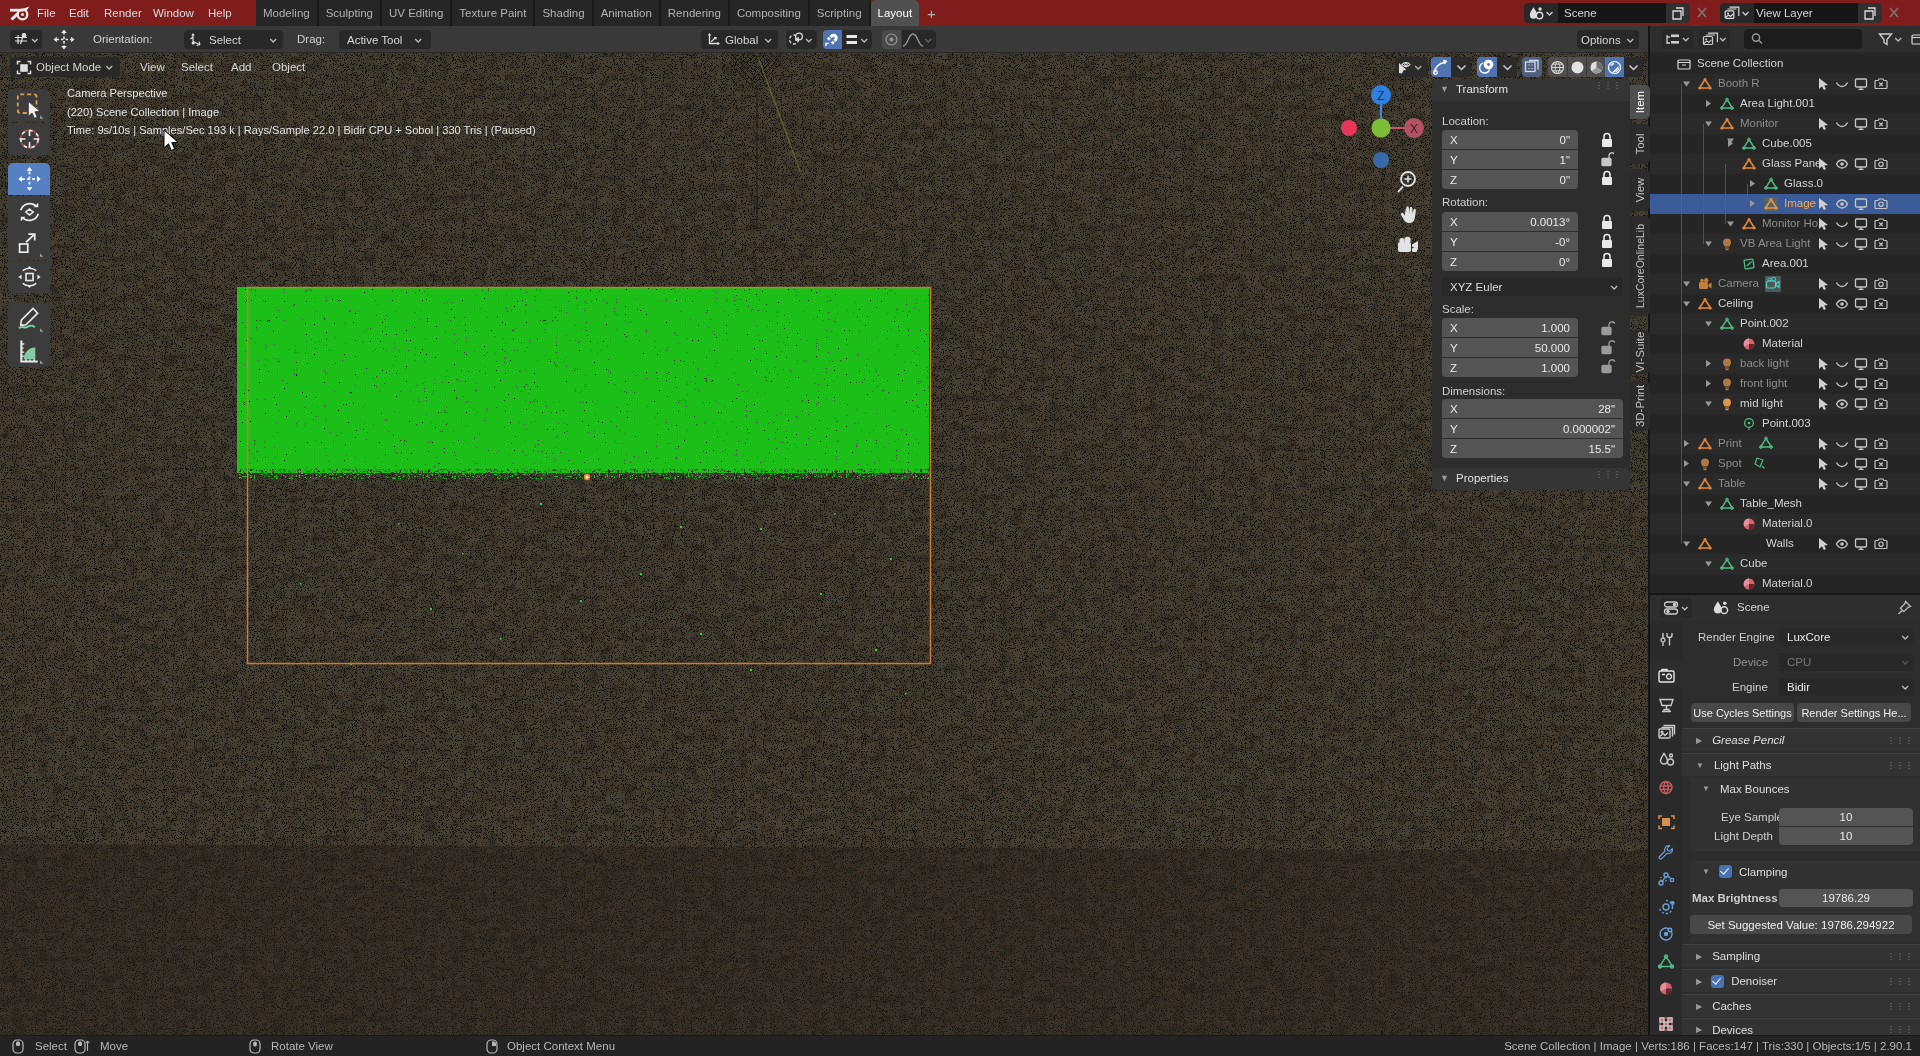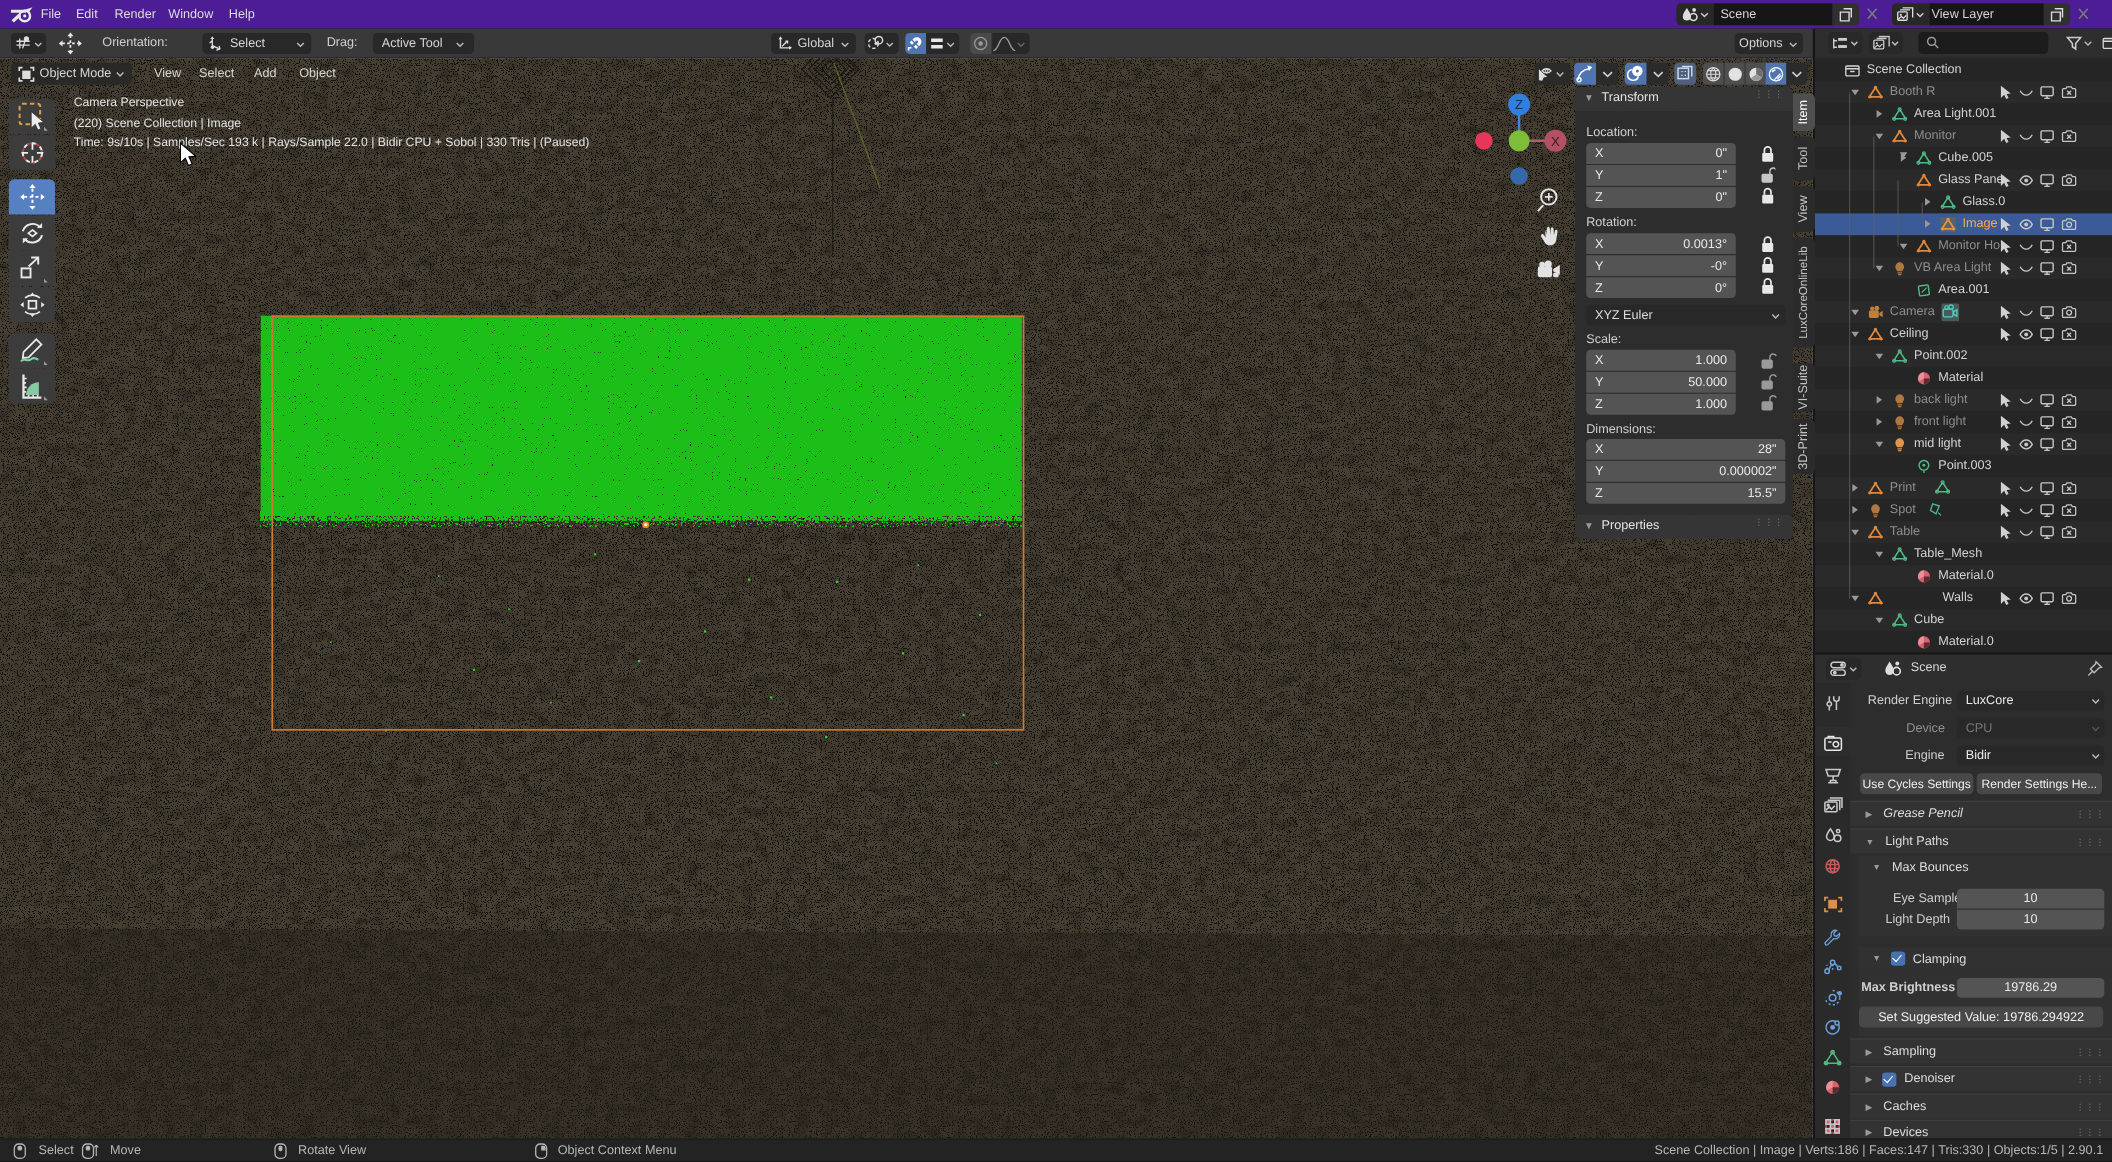--- a/index.html
+++ b/index.html
@@ -18,36 +18,49 @@
 .fld .v{margin-left:auto;}
 .phead{display:flex;align-items:center;color:#dedede;}
 .grip{margin-left:auto;margin-right:6px;color:#8a8a8a;letter-spacing:1px;font-size:8px;}
 .ntab{position:absolute;left:0;background:#2b2b2b;color:#c2c2c2;border-radius:0 5px 5px 0;width:20px;font-size:11.5px;}
 .ntab>span{position:absolute;left:50%;top:50%;transform:translate(-50%,-50%) rotate(-90deg);white-space:nowrap;}
 .ntab.on{background:#4f4f4f;color:#fff;}
 </style></head>
 <body>
 <div id="root">
 
-<div class="abs" id="topbar" style="left:0;top:0;width:1920px;height:26px;background:#4c1d95;">
+<div class="abs" id="topbar" style="left:0;top:0;width:1920px;height:26px;background:#7f1d1d;">
   <div class="abs row" style="left:8px;top:0;height:26px;gap:0;">
     <svg width="24" height="20" viewBox="0 0 24 20">
       <circle cx="14.5" cy="11.5" r="4.8" fill="none" stroke="#e8e8e8" stroke-width="2.3"></circle>
       <circle cx="14.5" cy="11.5" r="1.5" fill="#e8e8e8"></circle>
       <path d="M2,5.8 L15.5,5.8 L15.5,8.6 L2,8.6 Z" fill="#e8e8e8"></path>
       <path d="M14,6 L21.5,3.5 L18,8.4 Z" fill="#e8e8e8"></path>
       <path d="M2.5,15.5 L8.8,9.6 L10.8,11.7 L4.6,17.4 Z" fill="#e8e8e8"></path>
     </svg>
   </div>
   <span class="abs txt" style="left:37px;top:7px;color:#dcdcdc;">File</span>
   <span class="abs txt" style="left:69px;top:7px;color:#dcdcdc;">Edit</span>
   <span class="abs txt" style="left:104px;top:7px;color:#dcdcdc;">Render</span>
   <span class="abs txt" style="left:153px;top:7px;color:#dcdcdc;">Window</span>
   <span class="abs txt" style="left:208px;top:7px;color:#dcdcdc;">Help</span>
 
+  <div class="abs row" id="wstabs" style="left:256px;top:0;height:26px;">
+    <span class="wtab">Modeling</span>
+        <span class="wtab">Sculpting</span>
+        <span class="wtab">UV Editing</span>
+        <span class="wtab">Texture Paint</span>
+        <span class="wtab">Shading</span>
+        <span class="wtab">Animation</span>
+        <span class="wtab">Rendering</span>
+        <span class="wtab">Compositing</span>
+        <span class="wtab">Scripting</span>
+        <span class="wtab on">Layout</span>
+    <span style="color:#b5b5b5;font-size:15px;margin-left:8px;">+</span>
+  </div>
 
   <div class="abs row" style="left:1524px;top:3px;height:20px;">
     <div class="row" style="background:#282828;border-radius:4px 0 0 4px;height:20px;padding:0 4px;">
       <svg width="17" height="14" viewBox="0 0 17 14">
         <path d="M5.5,1.2 C7.5,4.5 9.2,6.5 9.2,9 a3.7,3.7 0 0 1 -7.4,0 C1.8,6.5 3.5,4.5 5.5,1.2 Z" fill="#ddd"></path>
         <circle cx="12.1" cy="3" r="1.7" fill="#ddd"></circle>
         <circle cx="11.5" cy="9.5" r="3.2" fill="none" stroke="#ddd" stroke-width="1.4"></circle>
       </svg>
       <svg width="9" height="14" viewBox="0 0 9 14">
             <path d="M1.5,6 l3,3 3,-3" stroke="#ccc" stroke-width="1.4" fill="none"></path>

